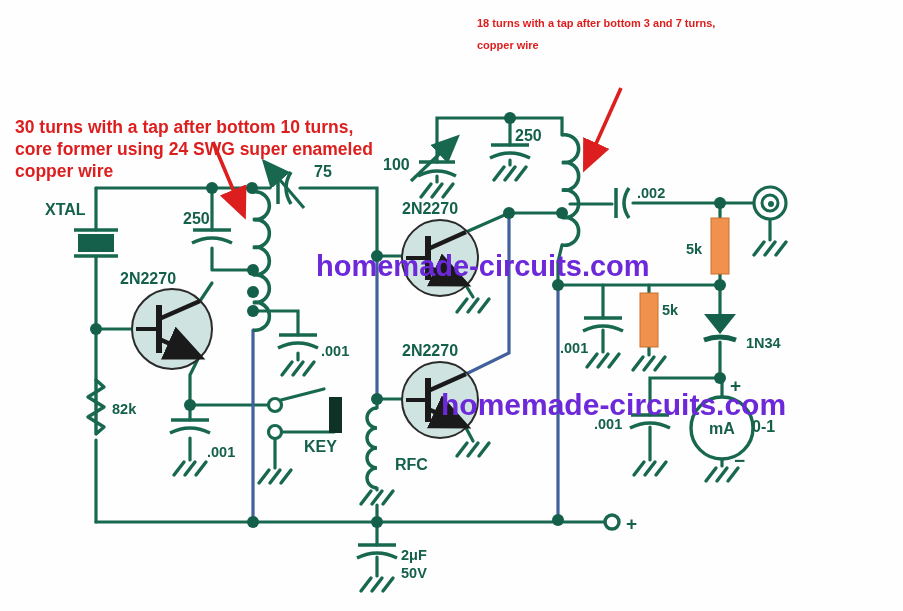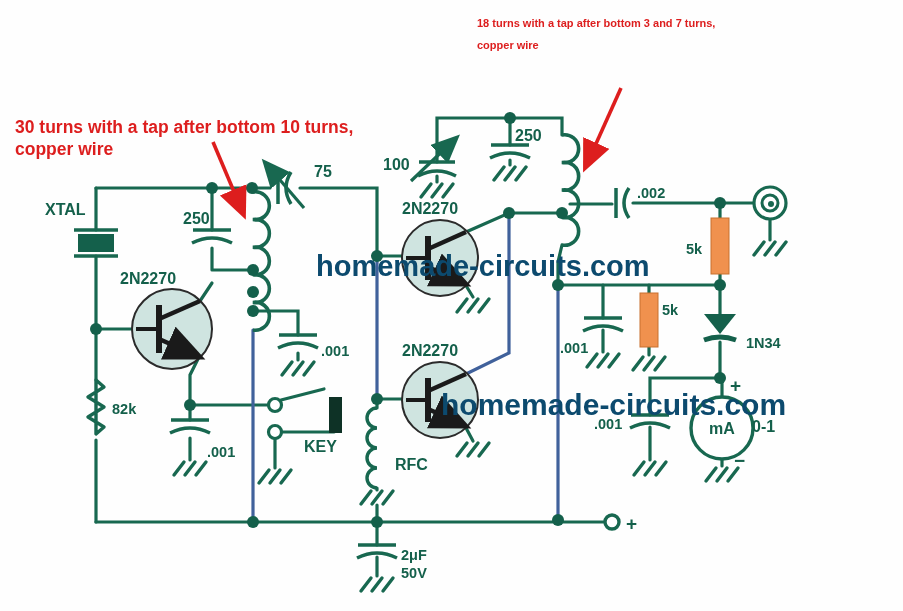--- a/index.html
+++ b/index.html
@@ -1,34 +1,35 @@
 <!DOCTYPE html>
 <html><head>
 <meta charset="utf-8">
 <style>
   html,body{margin:0;padding:0;background:#ffffff;}
   #stage{position:relative;width:903px;height:611px;background:#fefefe;overflow:hidden;
          font-family:"Liberation Sans",sans-serif;}
   .ann{position:absolute;font-weight:bold;font-size:17.5px;line-height:22px;
        color:#dd1e1e;white-space:nowrap;}
-  .wm{position:absolute;font-weight:bold;color:#0c4a6e;white-space:nowrap;text-align:right;}
+  .wm{position:absolute;font-weight:bold;color:#6d28d9;white-space:nowrap;text-align:right;}
   .wm1{left:316px;top:250px;font-size:29px;}
   .wm2{left:441px;top:388px;font-size:30px;}
   svg text{font-family:"Liberation Sans",sans-serif;font-weight:bold;fill:#14604b;}
   svg .lbl{font-size:16px;}
   svg .sm{font-size:14.5px;}
   svg .big{font-size:19px;}
 </style>
 </head>
 <body>
 
 <div id="stage">
 
   <div class="ann" style="left:15px;top:84px;margin-top:32px;">
     <div>30 turns with a tap after bottom 10 turns,</div>
+    <div>core former using 24 SWG super enameled</div>
     <div>copper wire</div>
   </div>
   <div class="ann" style="left:477px;top:12px;font-size:11px;">
     <div>18 turns with a tap after bottom 3 and 7 turns,</div>
     <div>copper wire</div>
   </div>
 
   <svg width="903" height="611" viewBox="0 0 903 611" style="position:absolute;left:0;top:0;">
     <defs>
       <g id="gnd">

